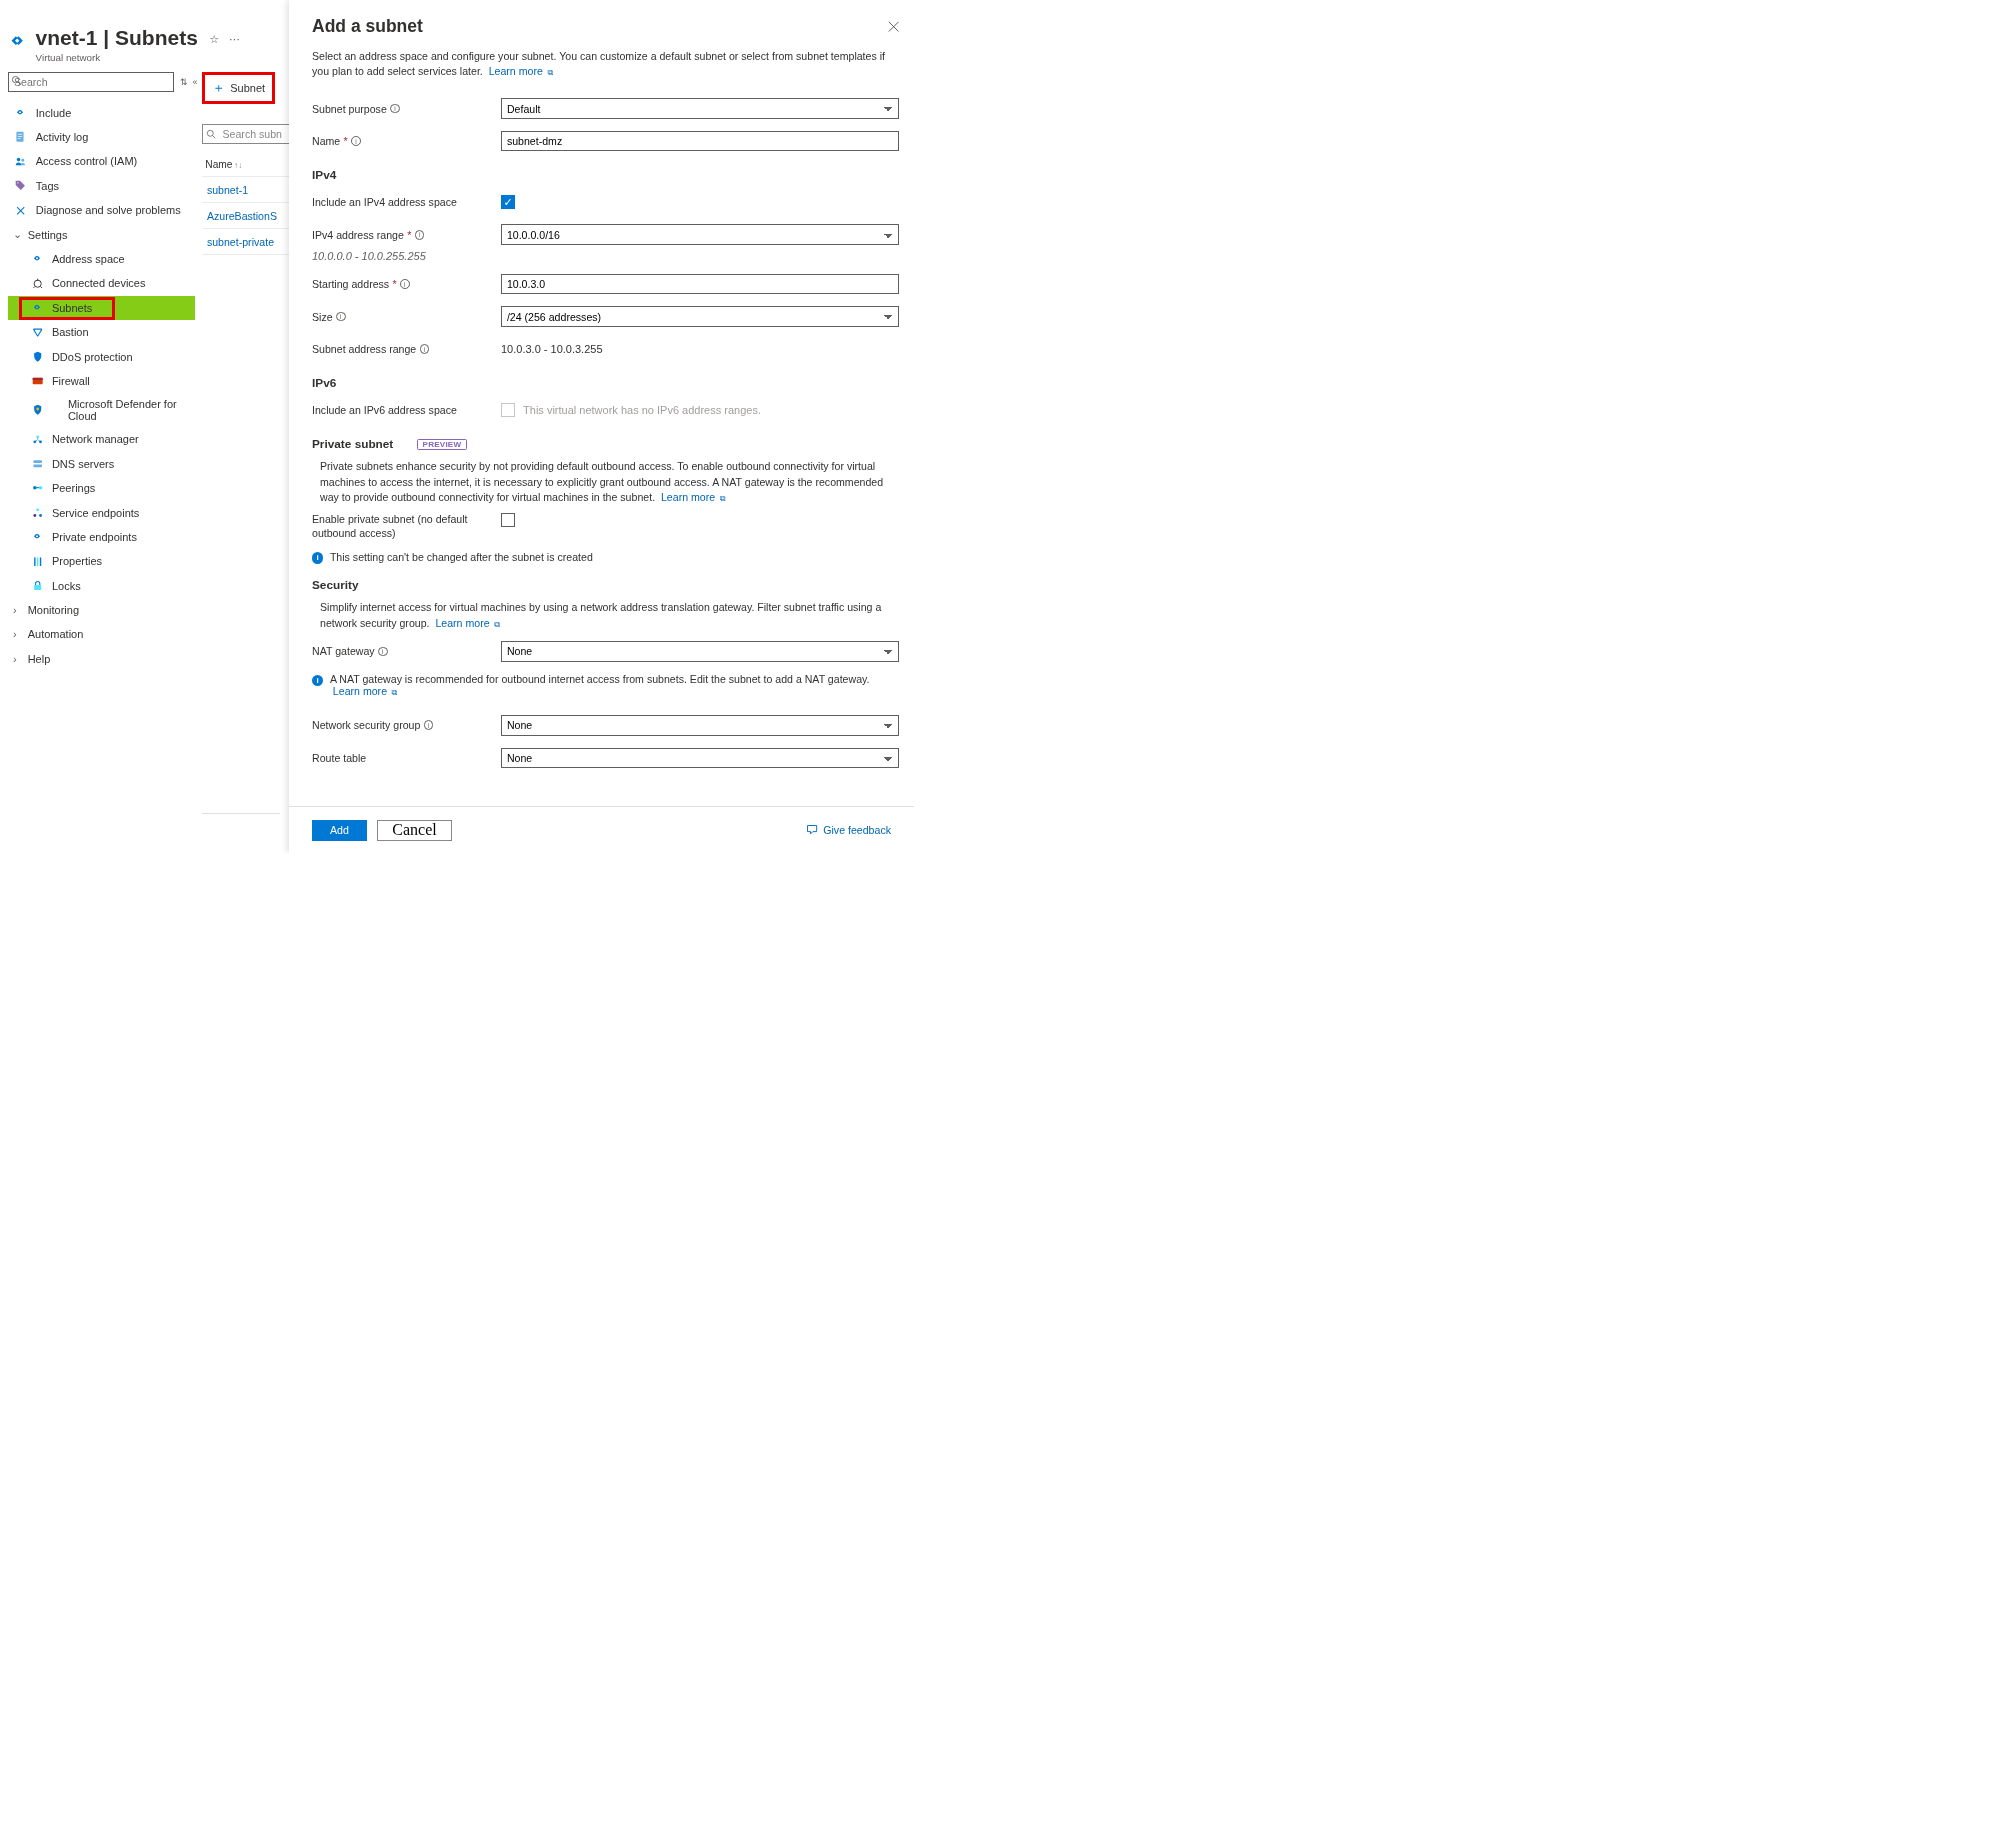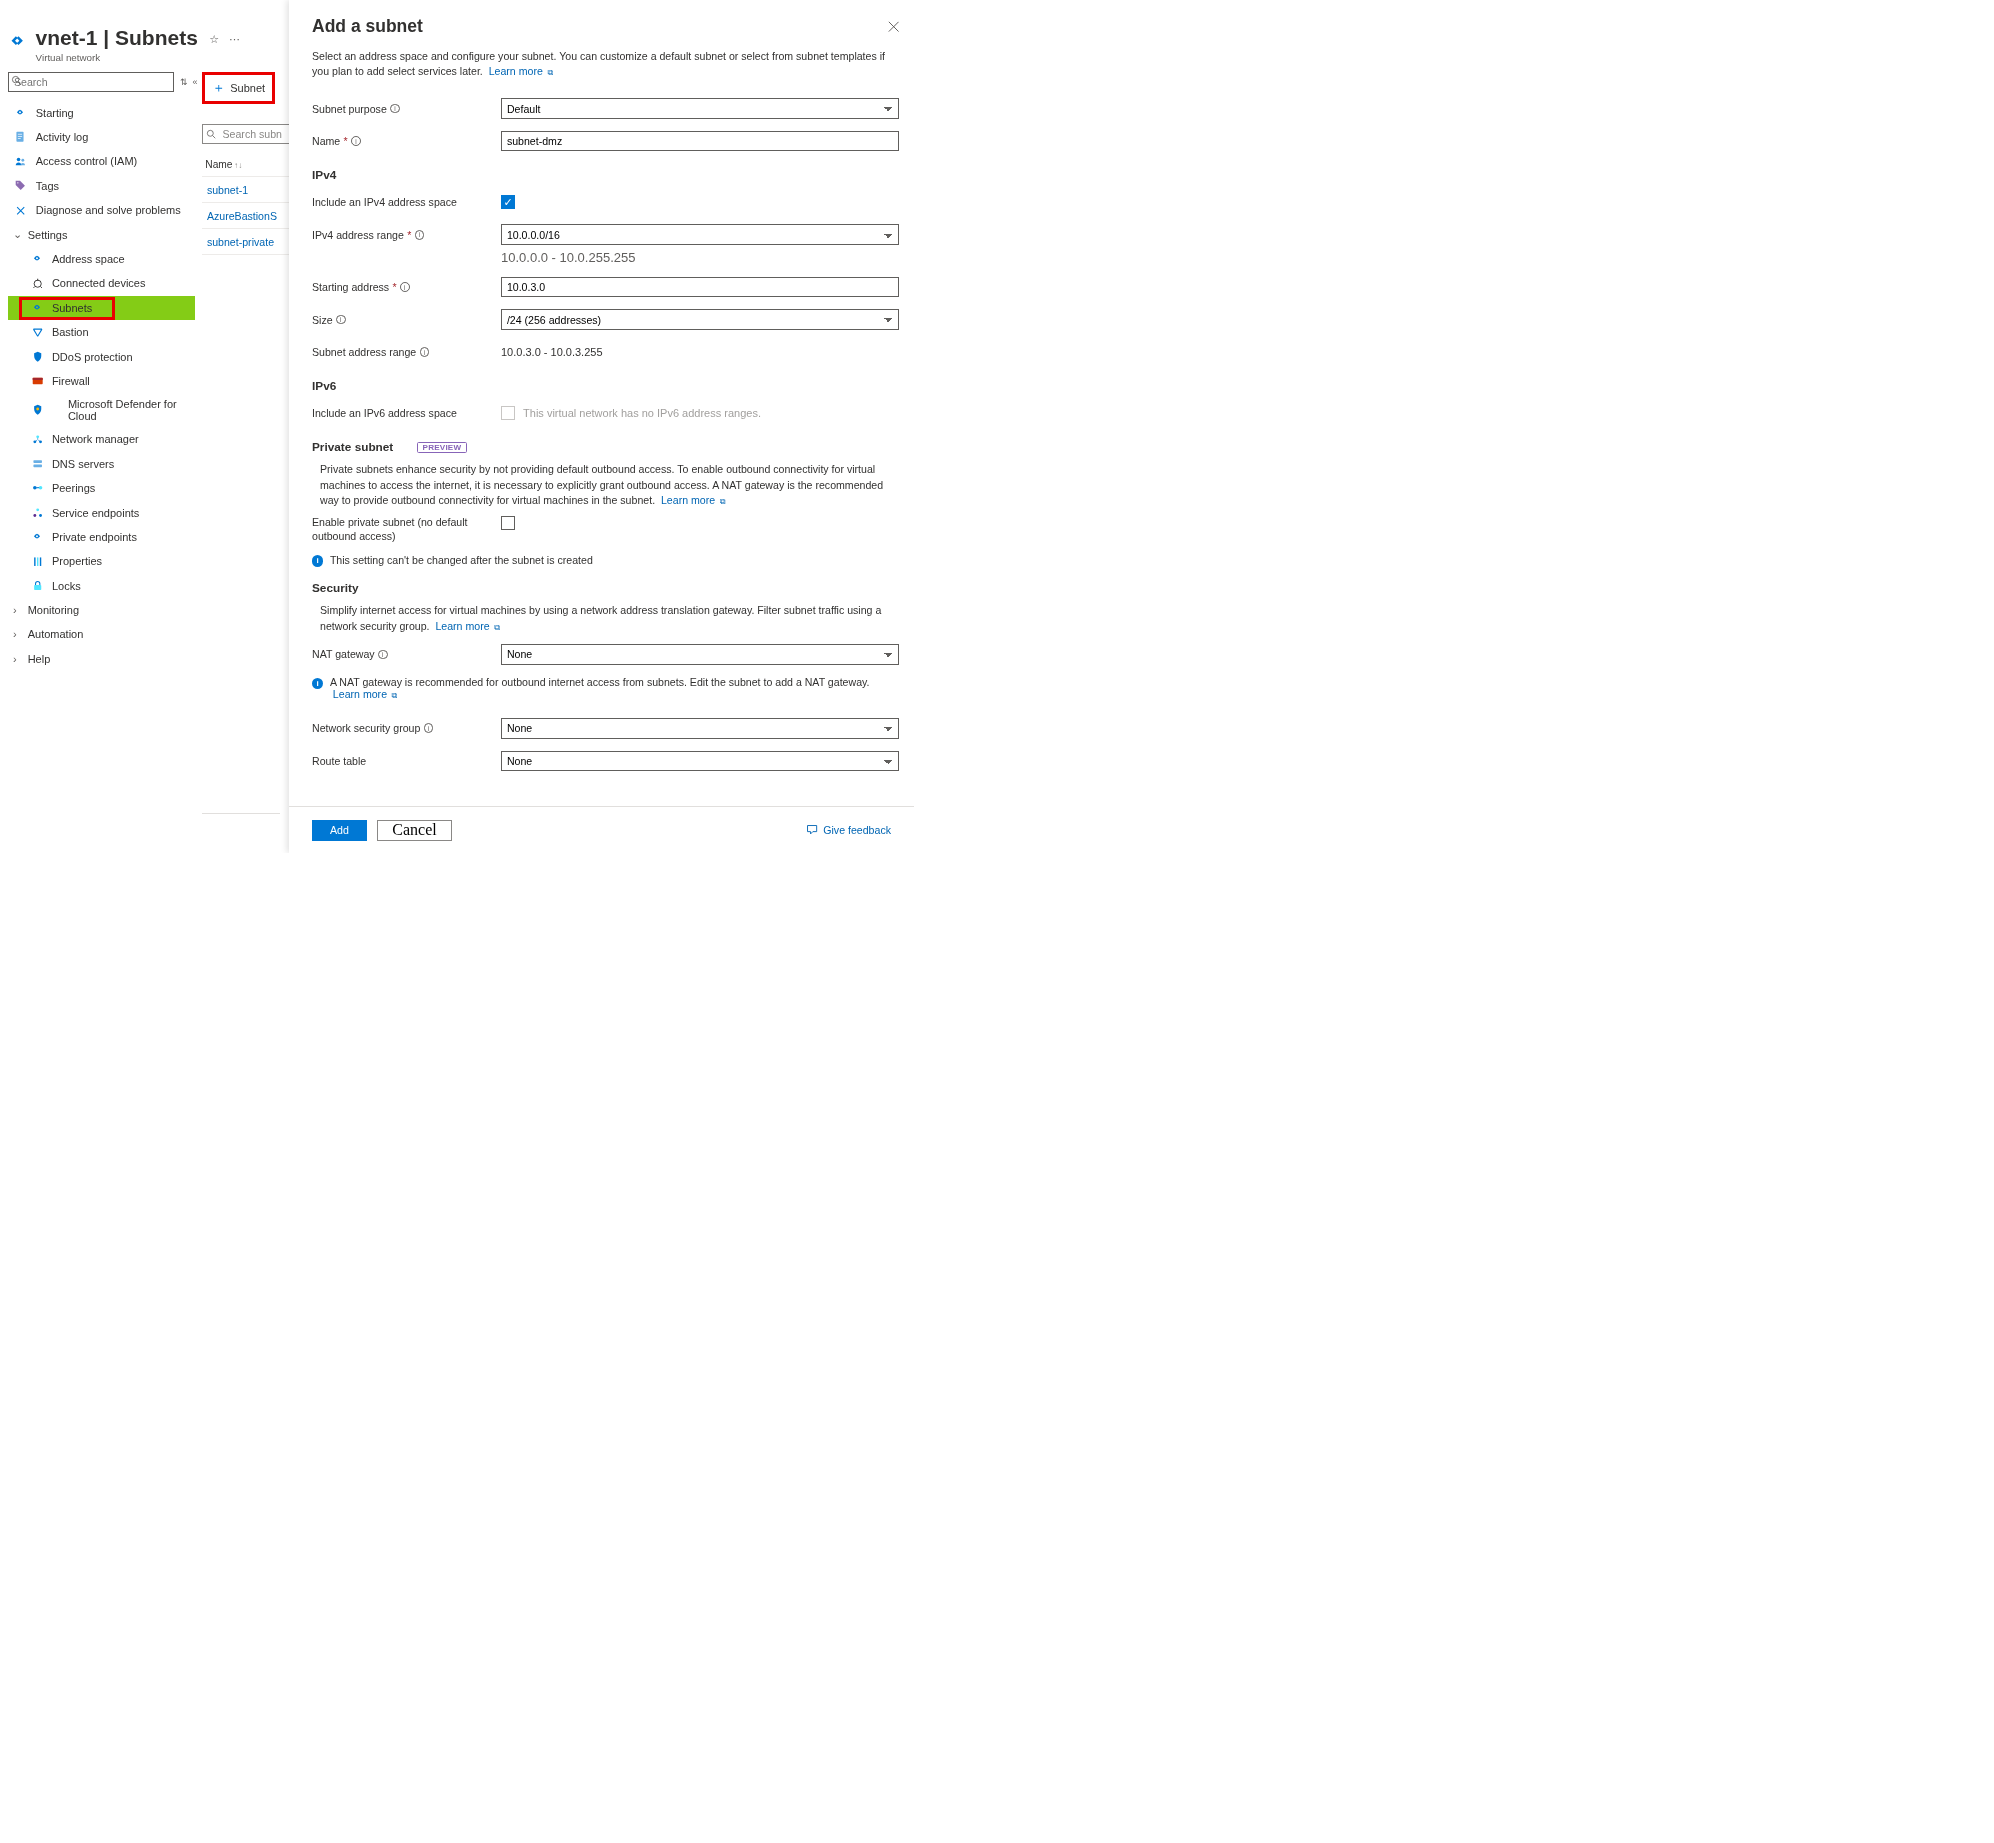--- a/index.html
+++ b/index.html
@@ -50,21 +50,21 @@
   .ext { font-size:8.1px; margin-left:1.6px;}
   .form-row { display:flex; align-items:center; min-height:24.4px; margin-bottom:8.1px;}
   .form-row .lbl { width:189px; font-size:10.6px; display:flex; align-items:center; gap:3.3px;}
   .form-row .ctrl { flex:1; }
   .req { color:#a4262c; }
   .info-ic { width:9.8px; height:9.8px; border:0.8px solid #605e5c; border-radius:50%; display:inline-flex; align-items:center; justify-content:center; font-size:6.5px; color:#605e5c; font-style:normal;}
   select, input[type=text] { width:100%; height:20.4px; border:0.8px solid #605e5c; padding:0 4.9px; font-size:10.6px; background:#fff;}
   select { appearance:none; background:linear-gradient(45deg, transparent 50%, #605e5c 50%) calc(100% - 9.8px) 8.1px / 4.1px 4.1px no-repeat,
            linear-gradient(-45deg, transparent 50%, #605e5c 50%) calc(100% - 5.7px) 8.1px / 4.1px 4.1px no-repeat, #fff;}
   .section-h { font-size:11.8px; font-weight:600; margin:14.7px 0 8.1px 0;}
-  .sub-note { font-size:13px; color:#605e5c; margin-left:189px; margin-top:-4.9px; margin-bottom:9.8px;}
+  .sub-note { font-size:11px; color:#605e5c; margin-top:-4.9px; margin-bottom:9.8px;font-style:italic;}
   .checkbox { width:14px; height:14px; border:0.8px solid #605e5c; display:inline-flex; align-items:center; justify-content:center;}
   .checkbox.checked { background:#0078d4; border-color:#0078d4; color:#fff;}
   .disabled-cb { display:flex; align-items:center; gap:8.1px; color:#a19f9d; }
   .disabled-cb .checkbox { border-color:#c8c6c4; }
   .badge-preview { display:inline-block; border:0.8px solid #8764b8; color:#8764b8; font-size:8.1px; padding:0 5px; border-radius:1.6px; vertical-align:1.6px; margin-left:20px; letter-spacing:0.2px;}
   .para { font-size:10.6px; line-height:1.45; margin-bottom:8.1px;margin-left:8px;}
   .info-line { display:flex; align-items:flex-start; gap:6.5px; font-size:10.6px; margin:9.8px 0 14.7px 0;}
   .info-line .icircle { width:11.4px; height:11.4px; border-radius:50%; background:#0078d4; color:#fff; display:flex; align-items:center; justify-content:center; font-size:8.1px; font-weight:700; flex-shrink:0; margin-top:1.6px;}
   .footer { position:absolute; left:0; right:8px; bottom:0; height:47px; border-top:0.8px solid #e1dfdd; background:#fff; display:flex; align-items:center; padding:0 23px; justify-content:space-between;}
   .btns { display:flex; gap:9.8px;}
@@ -106,21 +106,21 @@
     </div>
   </div>
 
   <ul class="nav">
     <li>
         <span class="nic">
           <svg width="11.4" height="11.4" viewBox="0 0 24 24">
             <path fill="#0078d4" d="M4 11l5-5 2 2-3 3h5l-3-3 2-2 5 5-5 5-2-2 3-3H8l3 3-2 2z"></path>
           </svg>
         </span>
-        <span>Starting</span>
+        <span>Include</span>
       </li>
     <li>
         <span class="nic">
           <svg width="11.4" height="11.4" viewBox="0 0 16 16">
             <rect x="2" y="1" width="10" height="14" fill="#69afe5" rx="1"></rect>
             <rect x="4" y="4" width="6" height="1" fill="#fff"></rect>
             <rect x="4" y="7" width="6" height="1" fill="#fff"></rect>
             <rect x="4" y="10" width="4" height="1" fill="#fff"></rect>
           </svg>
         </span>

